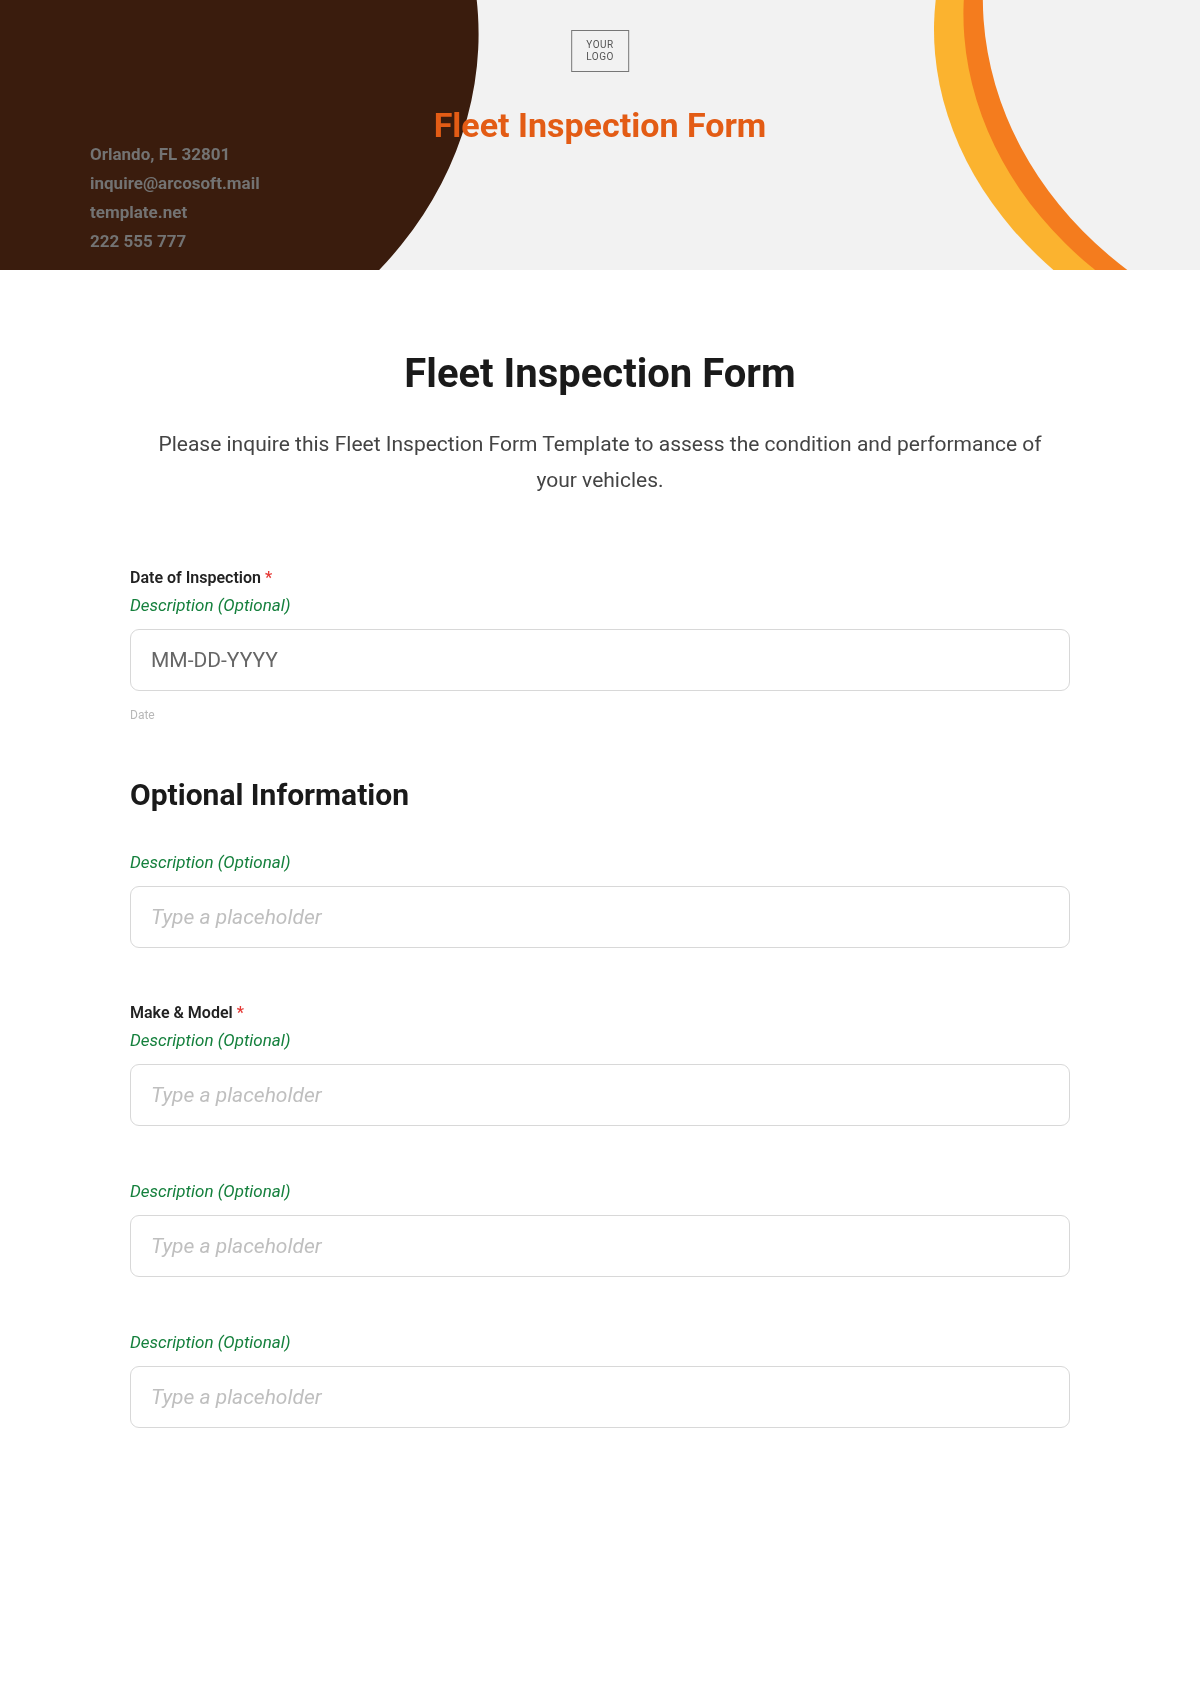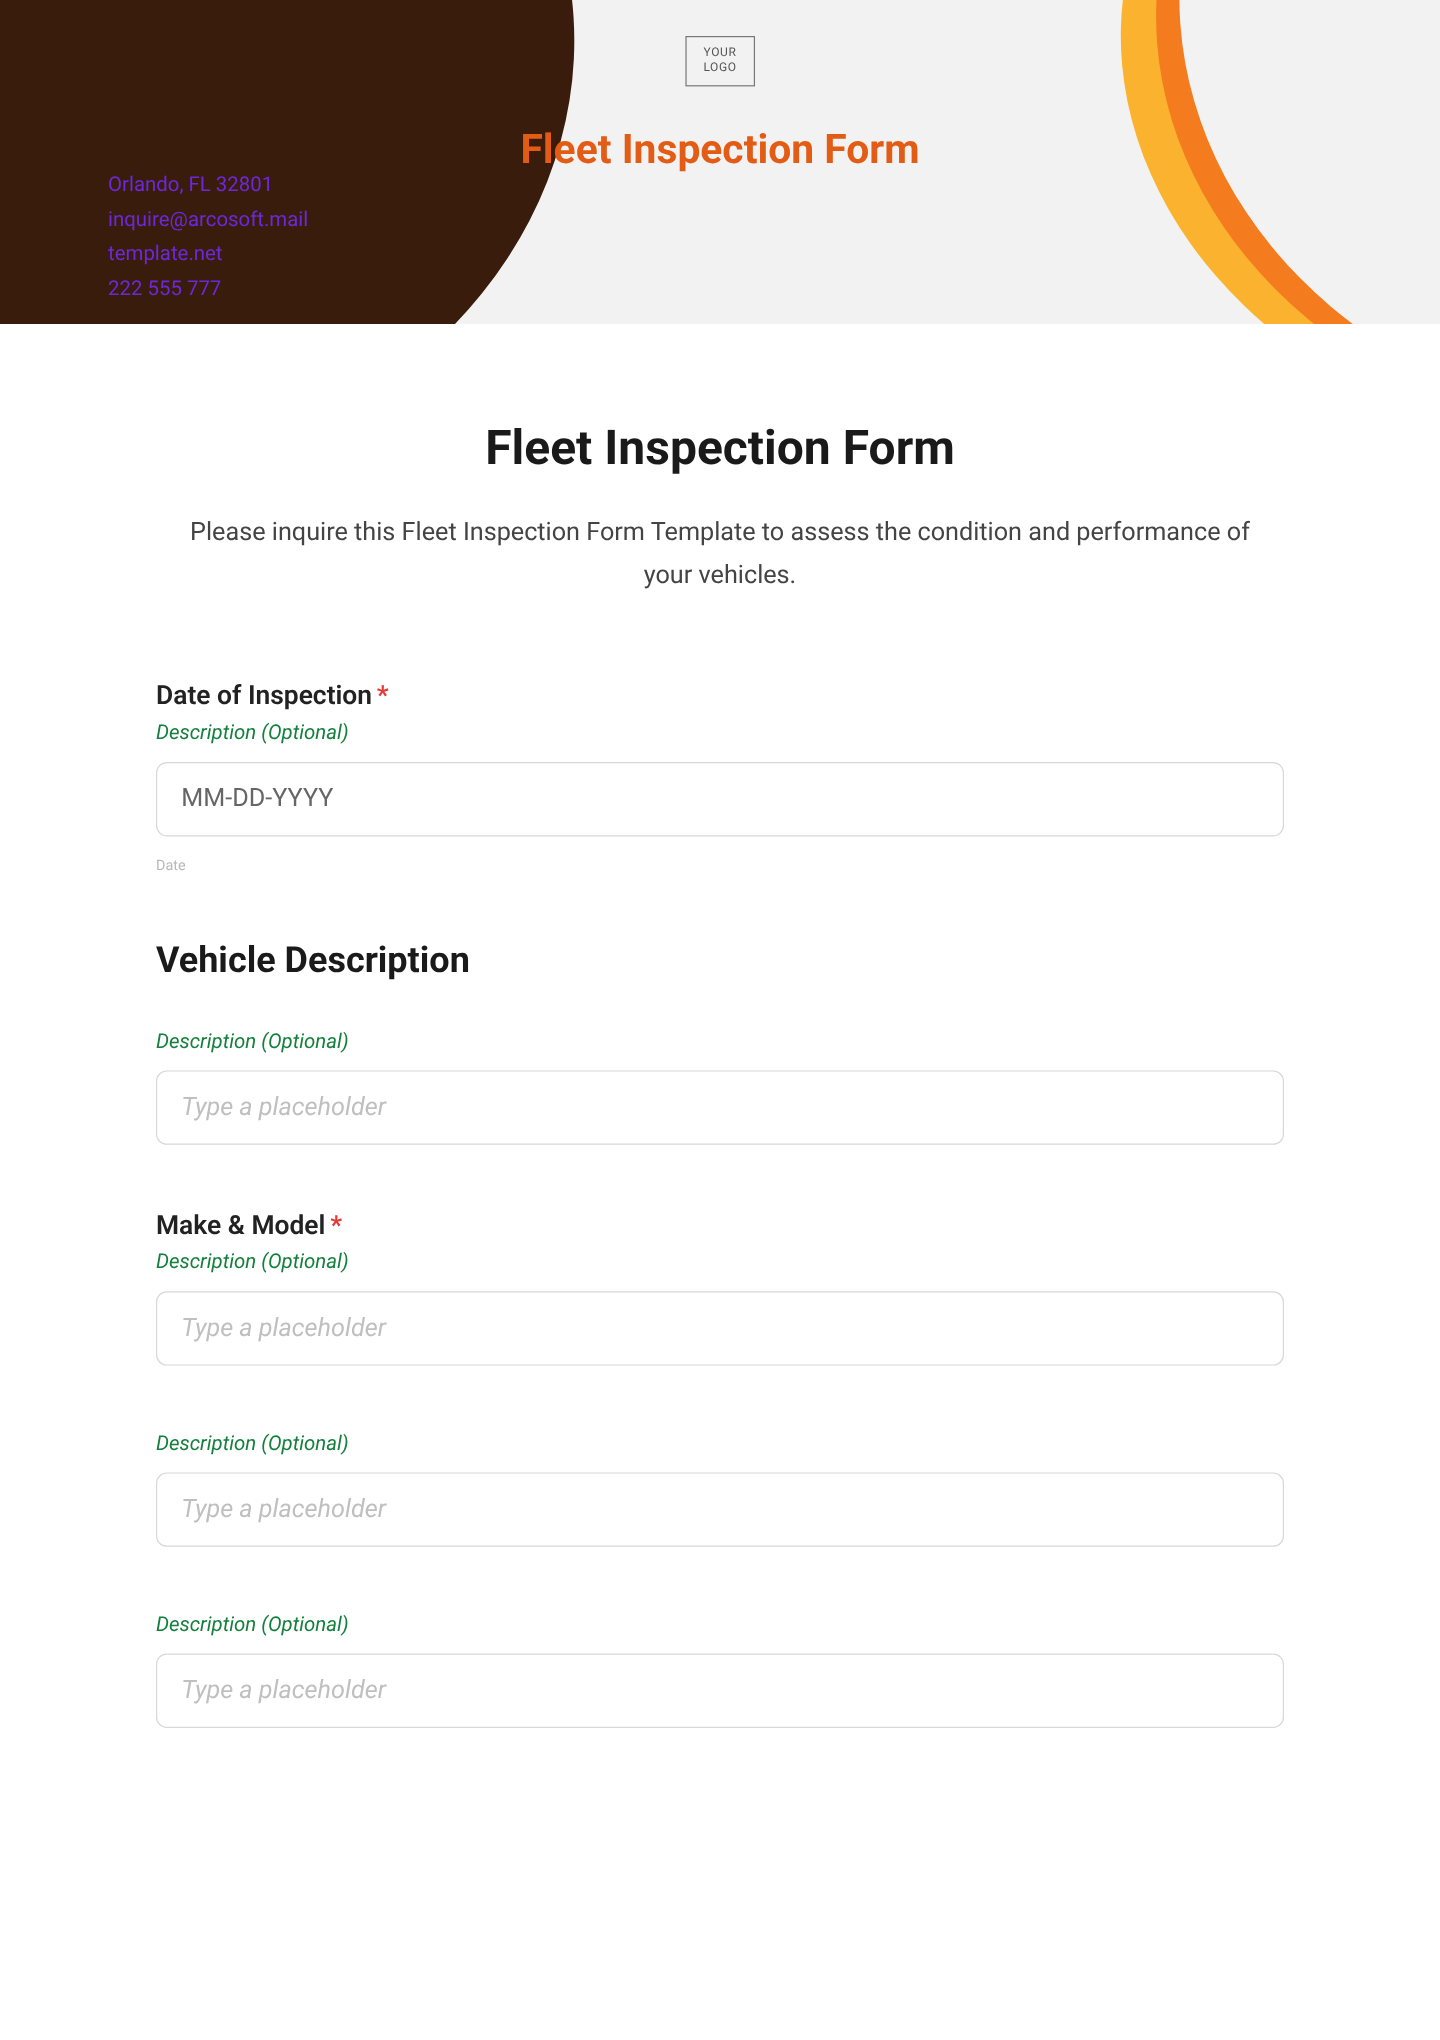--- a/index.html
+++ b/index.html
@@ -111,25 +111,25 @@
       font-size: 34px;
       font-weight: 700;
       color: #e35c15;
       z-index: 3;
       white-space: nowrap;
     }
     .contact-block {
       position: absolute;
       top: 140px;
       left: 90px;
-      color: #6d28d9;
+      color: #737373;
       font-size: 17px;
       line-height: 1.7;
       z-index: 3;
-      font-weight: 400;
+      font-weight: 700;
     }
     .form-container {
       padding: 80px 130px 40px 130px;
     }
     .form-title {
       font-size: 40px;
       font-weight: 700;
       text-align: center;
       color: #1a1a1a;
       margin-bottom: 30px;
@@ -145,21 +145,21 @@
     .section-heading {
       font-size: 30px;
       font-weight: 700;
       color: #1a1a1a;
       margin: 50px 0 40px 0;
     }
     .field {
       margin-bottom: 55px;
     }
     .field-label {
-      font-size: 22px;
+      font-size: 16px;
       font-weight: 600;
       color: #222;
       margin-bottom: 8px;
     }
     .required-asterisk {
       color: #e53935;
       margin-left: 4px;
     }
     .field-desc {
       font-size: 17px;
@@ -223,21 +223,21 @@
 
   <div class="field">
     <div class="field-label">
       <span>Date of Inspection</span><span class="required-asterisk">*</span>
     </div>
     <div class="field-desc">Description (Optional)</div>
     <input type="text" class="field-input date-ph" placeholder="MM-DD-YYYY" style="">
     <div class="field-sublabel">Date</div>
   </div>
 
-  <h2 class="section-heading">Vehicle Description</h2>
+  <h2 class="section-heading">Optional Information</h2>
 
   <div class="field">
     <div class="field-desc">Description (Optional)</div>
     <input type="text" class="field-input" placeholder="Type a placeholder" style="">
   </div>
 
   <div class="field">
     <div class="field-label">
       <span>Make &amp; Model</span><span class="required-asterisk">*</span>
     </div>

